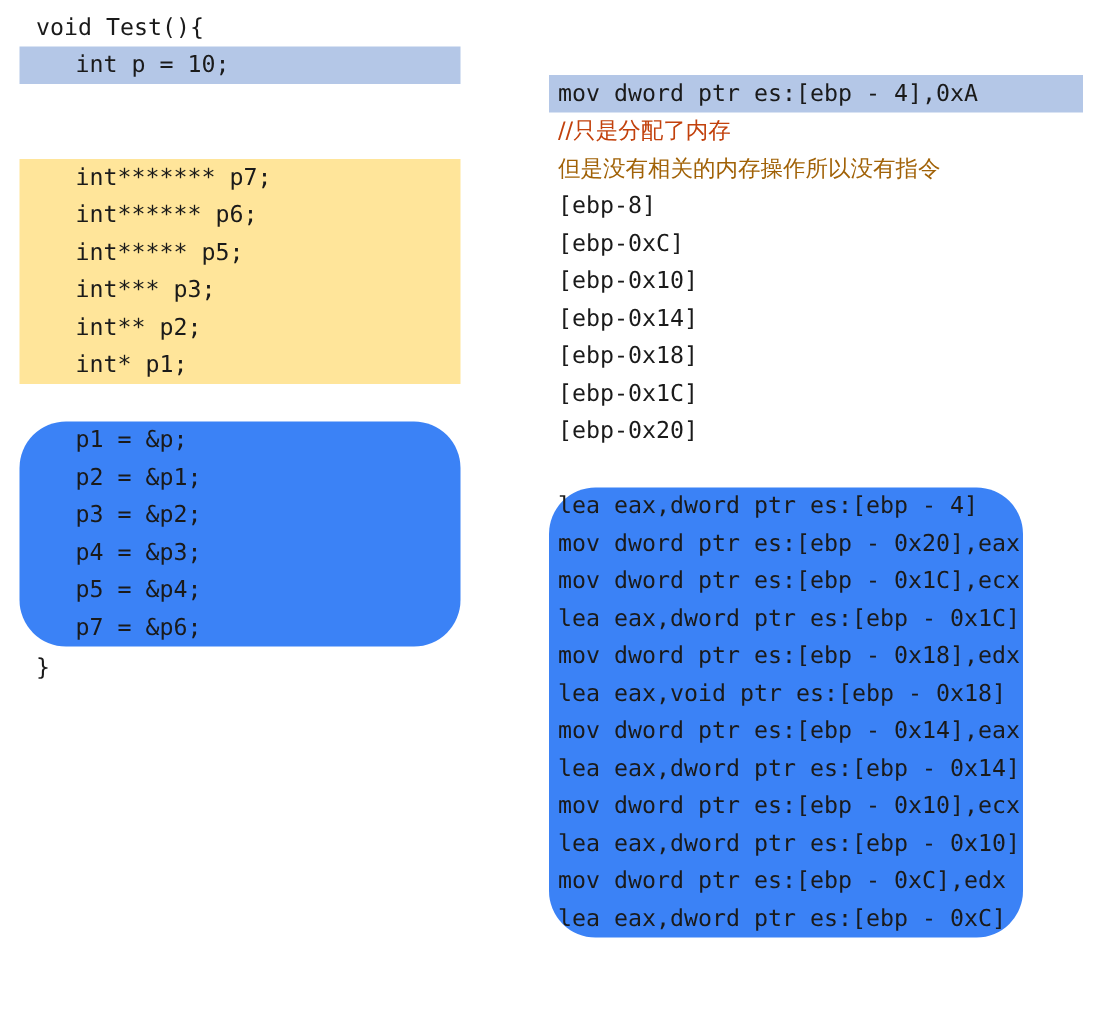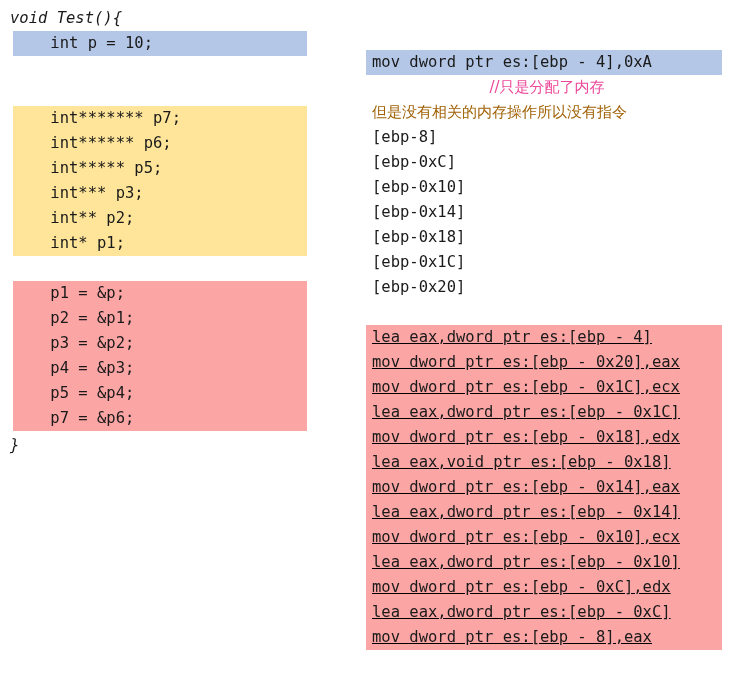--- a/index.html
+++ b/index.html
@@ -26,29 +26,28 @@
     font-family: "DejaVu Sans Mono", "Liberation Mono", monospace;
     font-size: 15.5px;
     line-height: 25px;
     white-space: pre;
     color: #1a1a1a;
     letter-spacing: 0px;
   }
 
   
   .left-line {
-    padding-left: 10px;
+    padding-left: 24px;
     height: 25px;
-    font-style: italic;
   }
   .blank-line { height: 25px; }
 
   .hl-blue   { background: #b4c7e7; }
   .hl-yellow { background: #ffe59a; }
-  .hl-green  { background: #fca5a5; }
+  .hl-green  { background: #3b82f6; border-radius: 31px; }
 
   .block {
     width: 294px;
     margin-left: 13px;
   }
   .block .code-line {
     padding-left: 0;
     height: 25px;
   }
 
@@ -69,26 +68,25 @@
 
   .cn-line {
     font-family: "DejaVu Sans", "Liberation Sans", sans-serif;
     font-size: 15px;
     line-height: 25px;
     height: 25px;
     white-space: pre;
     color: #a16207;
     padding-left: 6px;
   }
-  .cn-comment { color: #ec4899; text-align: center; }
+  .cn-comment { color: #c2410c; }
 
   #right-asm {
     margin-left: 6px;
-    width: 356px;
-    text-decoration: underline;
+    width: 316px;
   }
   #right-asm .r-line { padding-left: 6px; }
 </style>
 </head>
 <body>
 
 <div class="pane" id="left-pane">
 
   <div id="left-sig">
     <div class="code-line left-line">void Test(){</div>
@@ -158,16 +156,15 @@
     <div class="code-line r-line">mov dword ptr es:[ebp - 0x1C],ecx</div>
     <div class="code-line r-line">lea eax,dword ptr es:[ebp - 0x1C]</div>
     <div class="code-line r-line">mov dword ptr es:[ebp - 0x18],edx</div>
     <div class="code-line r-line">lea eax,void ptr es:[ebp - 0x18]</div>
     <div class="code-line r-line">mov dword ptr es:[ebp - 0x14],eax</div>
     <div class="code-line r-line">lea eax,dword ptr es:[ebp - 0x14]</div>
     <div class="code-line r-line">mov dword ptr es:[ebp - 0x10],ecx</div>
     <div class="code-line r-line">lea eax,dword ptr es:[ebp - 0x10]</div>
     <div class="code-line r-line">mov dword ptr es:[ebp - 0xC],edx</div>
     <div class="code-line r-line">lea eax,dword ptr es:[ebp - 0xC]</div>
-    <div class="code-line r-line">mov dword ptr es:[ebp - 8],eax</div>
   </div>
 
 </div>
 
 </body></html>

